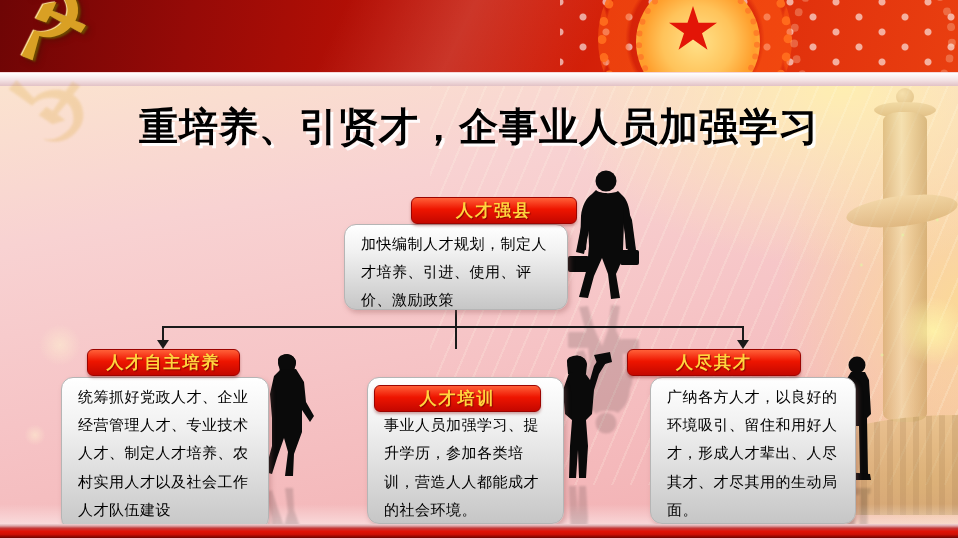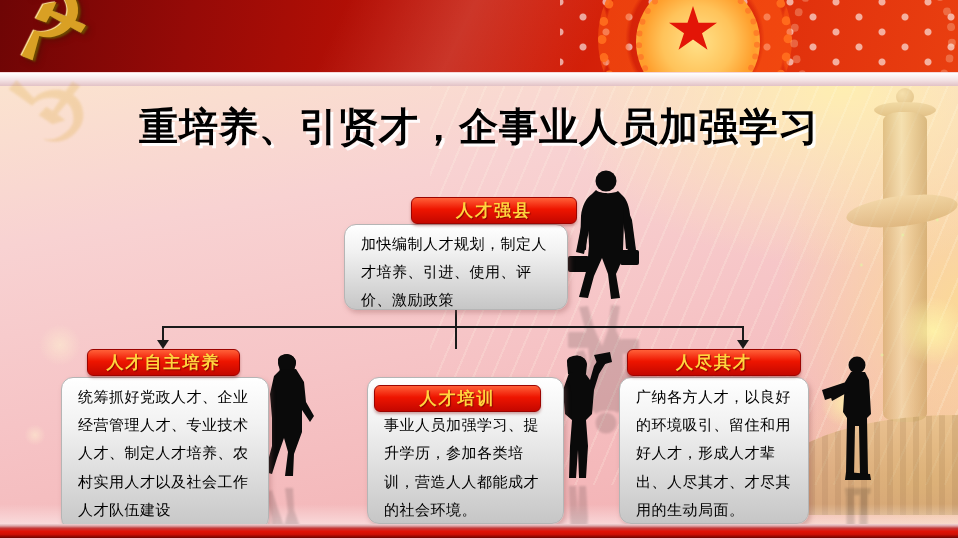--- a/index.html
+++ b/index.html
@@ -220,21 +220,21 @@
   <div class="node-header" style="left:374px; top:197px; width:166px;margin-left:37px;">人才强县</div>
   <div class="node-body" style="left:344px; top:224px; width:224px; height:86px;">加快编制人才规划，制定人才培养、引进、使用、评价、激励政策</div>
 
   <div class="node-header" style="left:87px; top:349px; width:153px;">人才自主培养</div>
   <div class="node-body" style="left:61px; top:377px; width:208px; height:153px;">统筹抓好党政人才、企业经营管理人才、专业技术人才、制定人才培养、农村实用人才以及社会工作人才队伍建设</div>
 
   <div class="node-header" style="left:374px; top:349px; width:167px;margin-top:36px;">人才培训</div>
   <div class="node-body" style="left:367px; top:377px; width:197px; height:147px;">支持和鼓励村干部、企事业人员加强学习、提升学历，参加各类培训，营造人人都能成才的社会环境。</div>
 
   <div class="node-header" style="left:627px; top:349px; width:174px;">人尽其才</div>
-  <div class="node-body" style="left:619px; top:377px; width:190px; height:147px;">广纳各方人才，以良好的环境吸引、留住和用好人才，形成人才辈出、人尽其才、才尽其用的生动局面。</div>
+  <div class="node-body" style="left:650px; top:377px; width:206px; height:147px;">广纳各方人才，以良好的环境吸引、留住和用好人才，形成人才辈出、人尽其才、才尽其用的生动局面。</div>
 
   <div class="bottom-band"></div>
 
   <div class="banner">
     <div class="banner-sheen"></div>
     <div class="banner-dots"></div>
     <div class="emblem-ring"></div>
     <div class="emblem-ring2"></div>
     <div class="emblem-disc"></div>
     <div class="emblem-star"></div>

